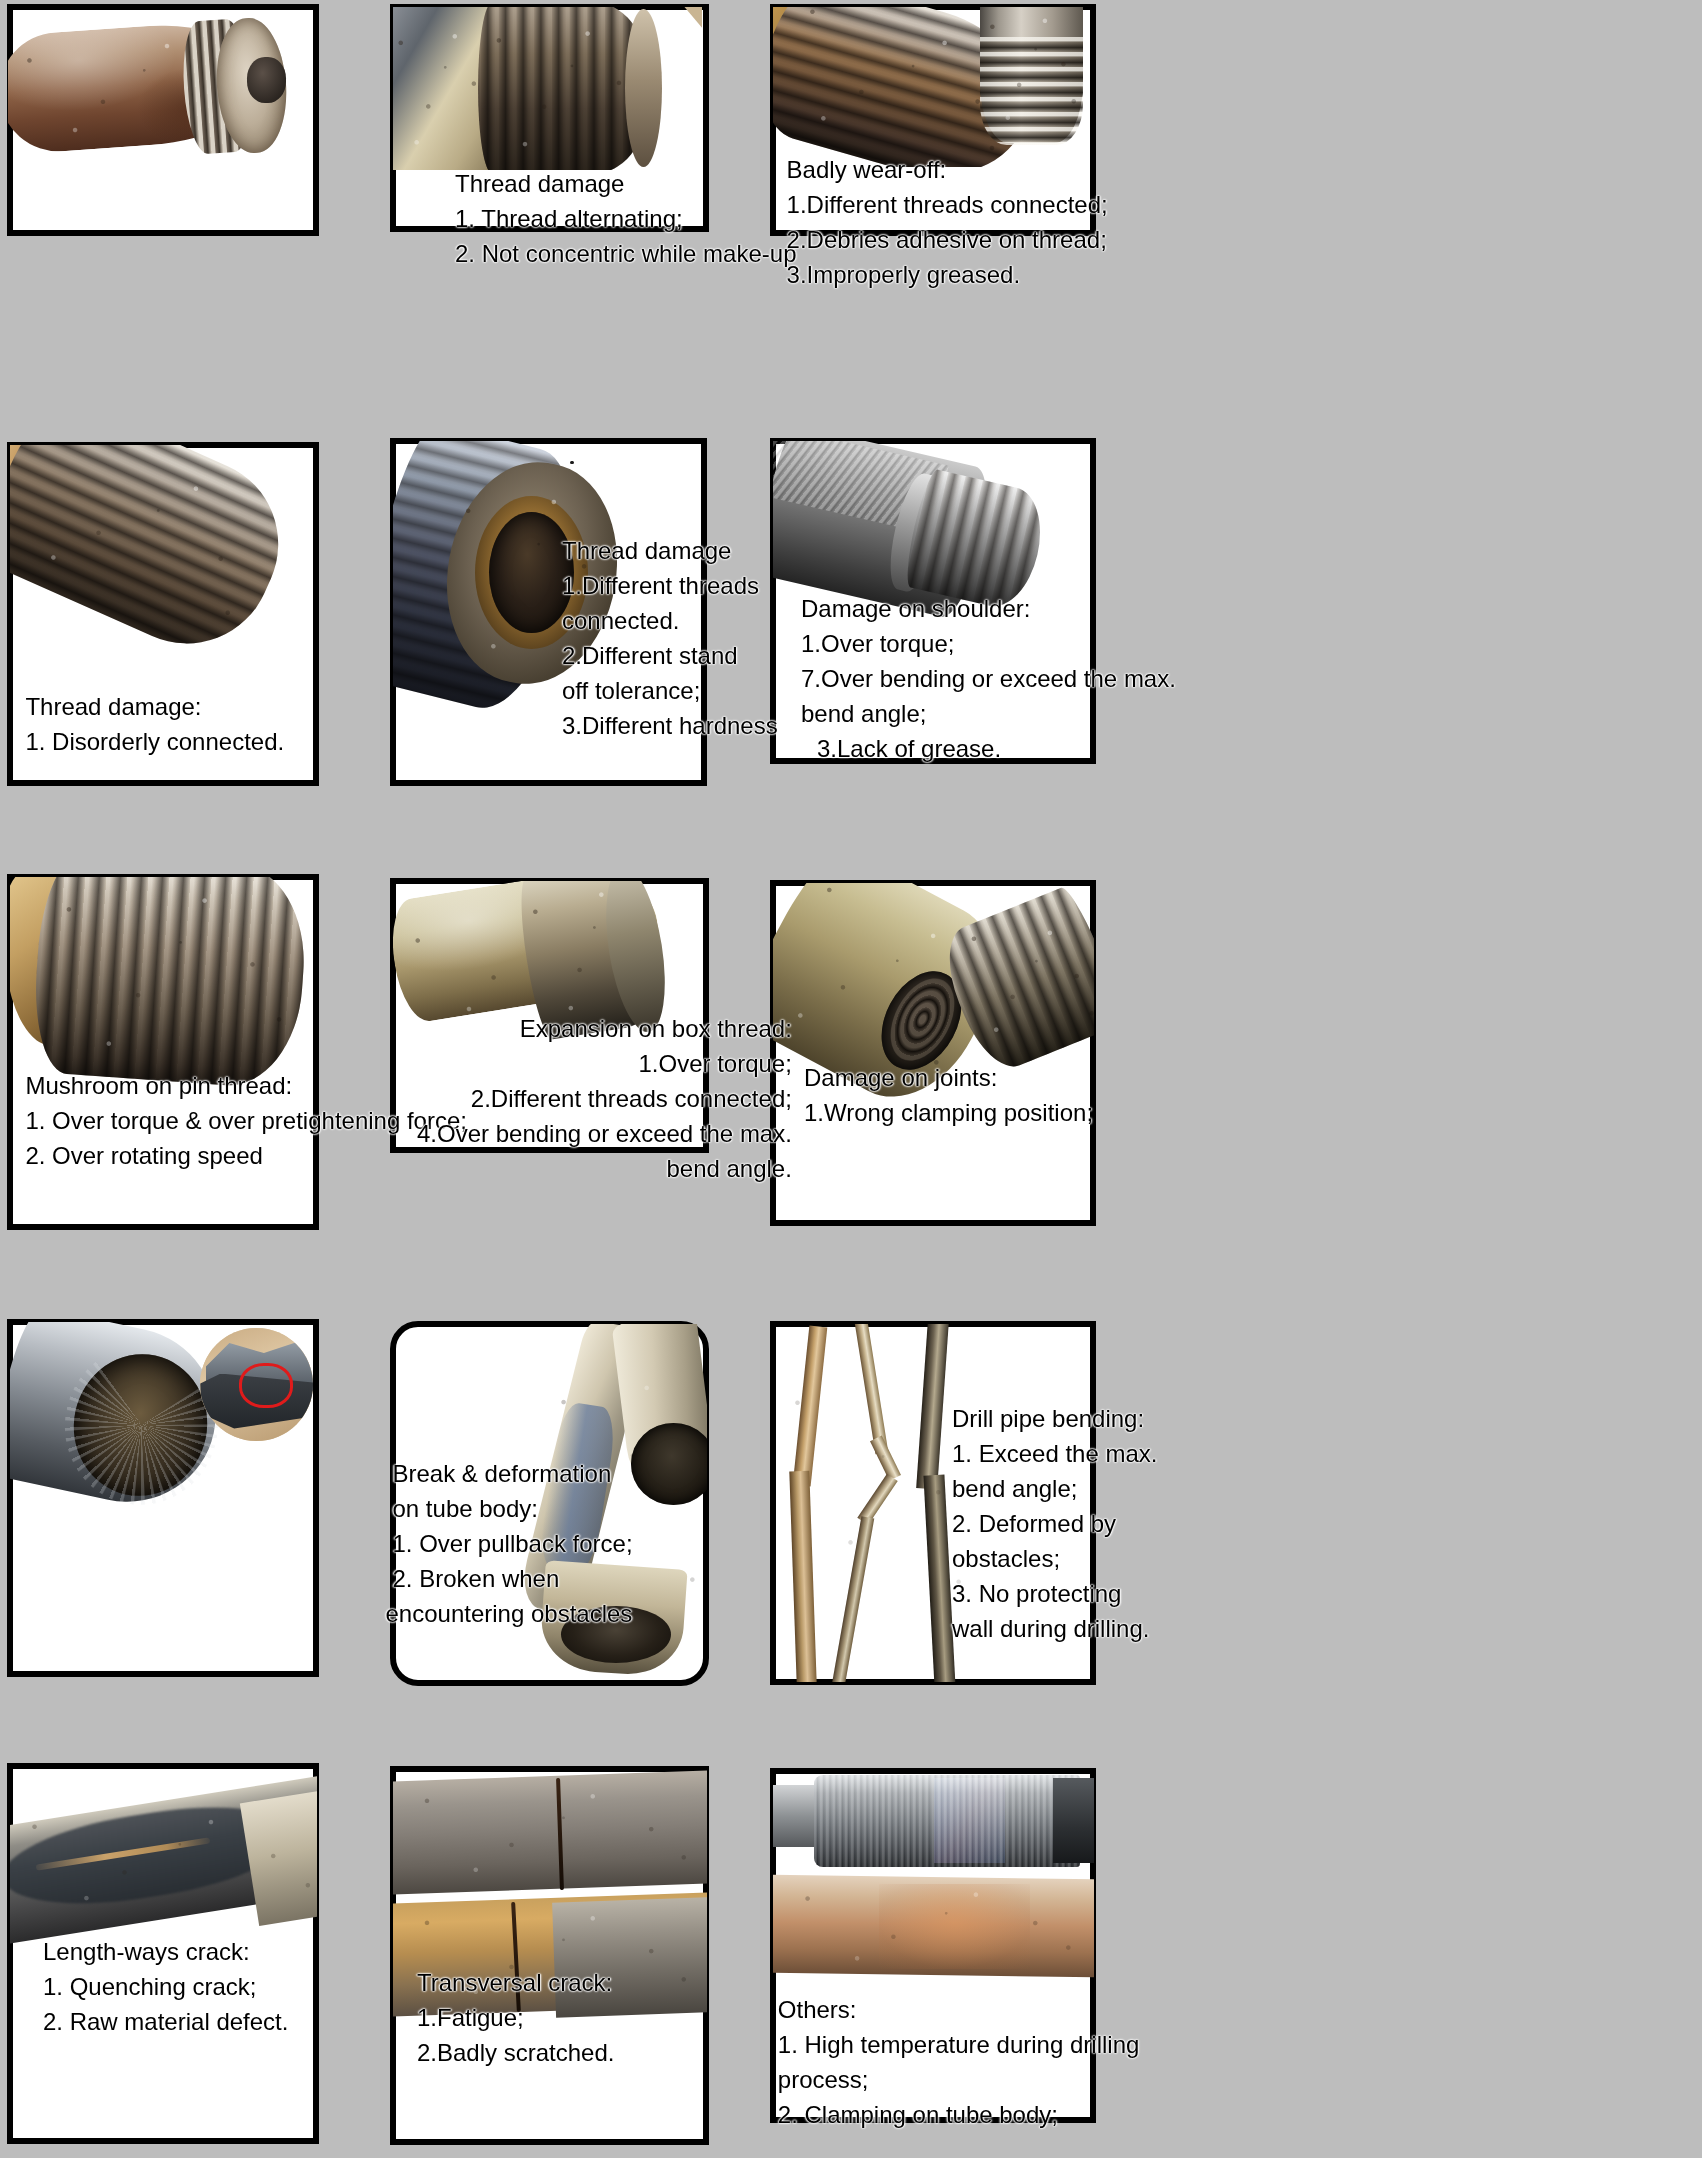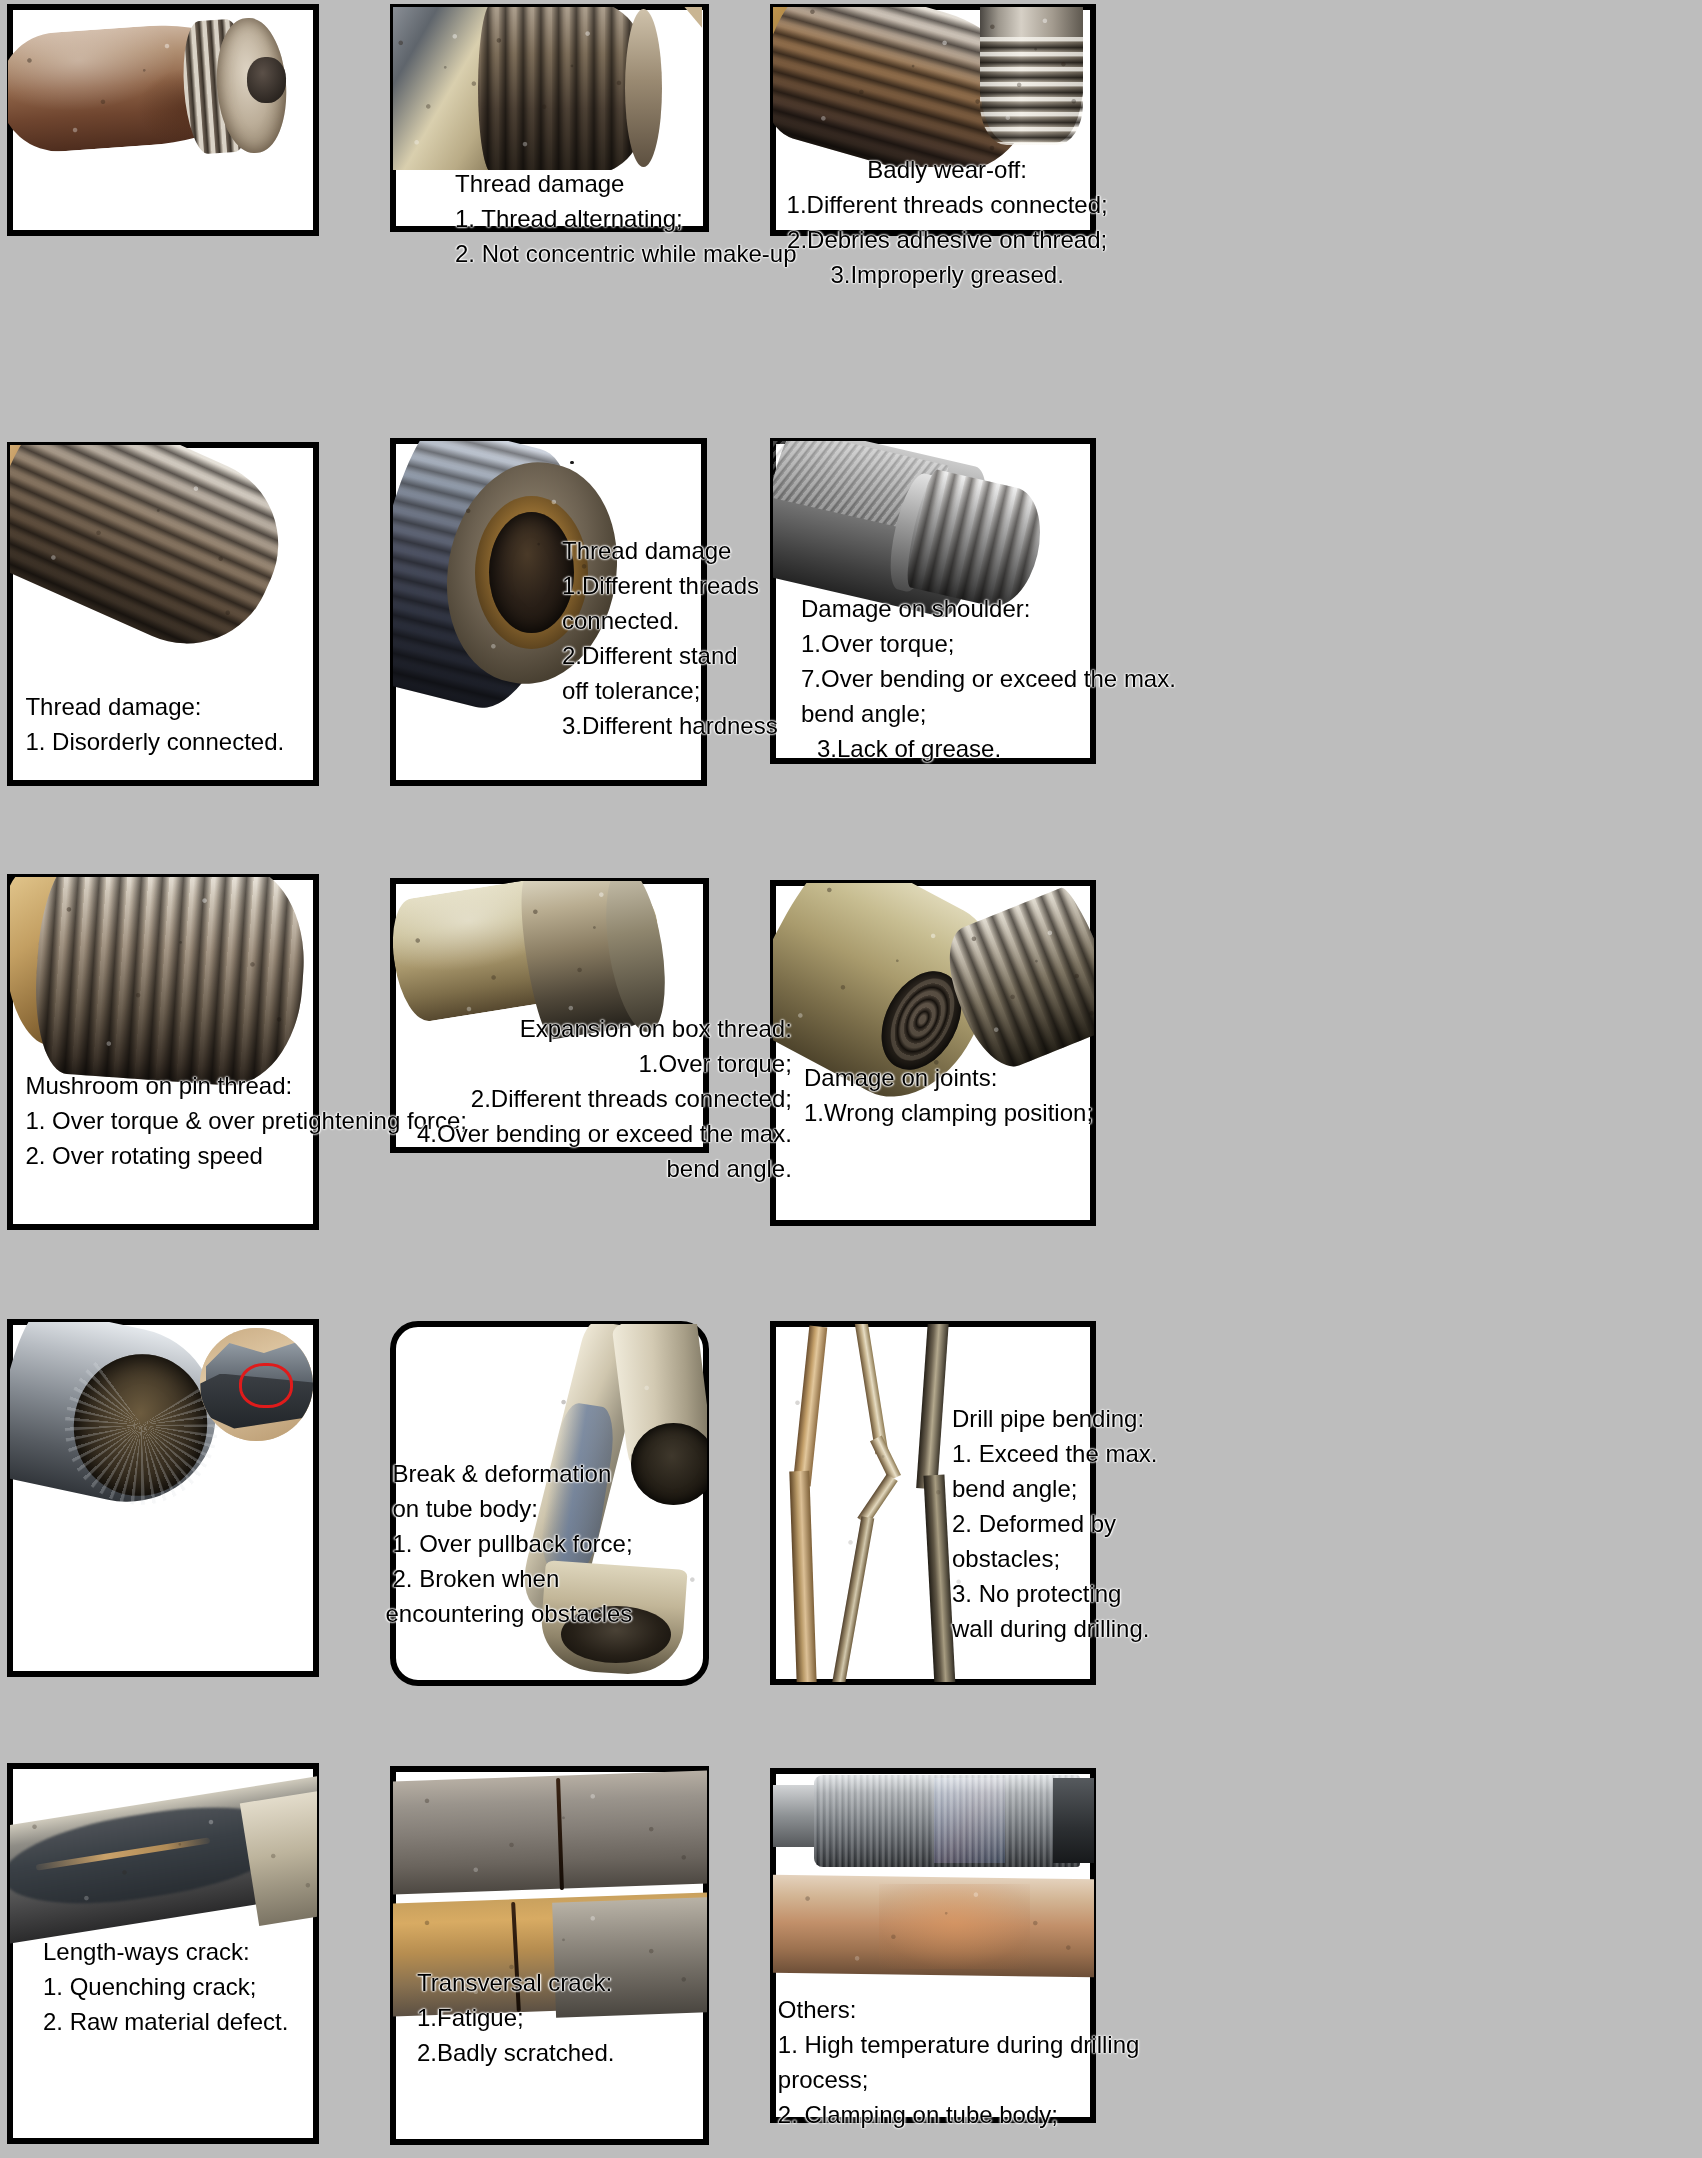--- a/index.html
+++ b/index.html
@@ -115,21 +115,21 @@
       <div style="position:absolute;left:232px;top:1.8px;width:37px;height:158px;border-radius:50%/50%;background:linear-gradient(to bottom,#cfc2ab,#9a8a72 45%,#5d5040);"></div>
       <div style="position:absolute;left:291px;top:0px;width:19.5px;height:23px;background:#c9b593;clip-path:polygon(100% 0,0 0,100% 100%);"></div>
     </div>
     <div class="caption" style="left:59px;top:156px;">
       <span class="ln">Thread damage</span>
       <span class="ln">1. Thread alternating;</span>
       <span class="ln">2. Not concentric while make-up</span>
     </div>
   </div>
 
-  <div class="panel" style="left:770px;top:3.5px;width:326px;height:232px;text-align:center;">
+  <div class="panel" style="left:770px;top:3.5px;width:326px;height:232px;">
     <div class="photo" style="left:-2.7px;top:-2.7px;width:321px;height:160px;">
       <div style="position:absolute;left:-3.5px;top:-8.9px;width:53px;height:62px;background:linear-gradient(135deg,#c59a52,#8a6a33);"></div>
       <div style="position:absolute;left:-8.9px;top:-5.3px;width:266px;height:163px;border-radius:18% 40% 40% 18%/48%;transform:rotate(16deg);background:linear-gradient(to bottom,#e7e2da 0%,#b9ada0 18%,#96734f 40%,#6f5238 62%,#403027 85%,#221b15 100%);"></div>
       <div class="threads-v" style="left:-8.9px;top:-5.3px;width:266px;height:163px;border-radius:18% 40% 40% 18%/48%;transform:rotate(16deg);"></div>
       <div class="speckle" style="left:-8.9px;top:-5.3px;width:266px;height:163px;border-radius:18% 40% 40% 18%/48%;transform:rotate(16deg);"></div>
       <div style="position:absolute;left:207px;top:-12.4px;width:103px;height:149px;border-radius:8% 8% 28% 28%/6% 6% 40% 40%;background:linear-gradient(to right,#4b4742 0%,#9d978d 18%,#d6d0c6 40%,#a49c90 70%,#5e584f 100%);"></div>
       <div style="position:absolute;left:207px;top:30px;width:103px;height:108px;border-radius:0 0 26% 26%/0 0 38% 38%;background:repeating-linear-gradient(to bottom, rgba(250,248,242,.75) 0 3.5px, rgba(110,100,86,.5) 5.3px, rgba(26,22,17,.82) 10.6px, rgba(150,140,124,.35) 15px);"></div>
       <div class="speckle" style="left:207px;top:-12.4px;width:103px;height:149px;"></div>
     </div>
     <div class="caption" style="left:10.6px;top:142px;">

